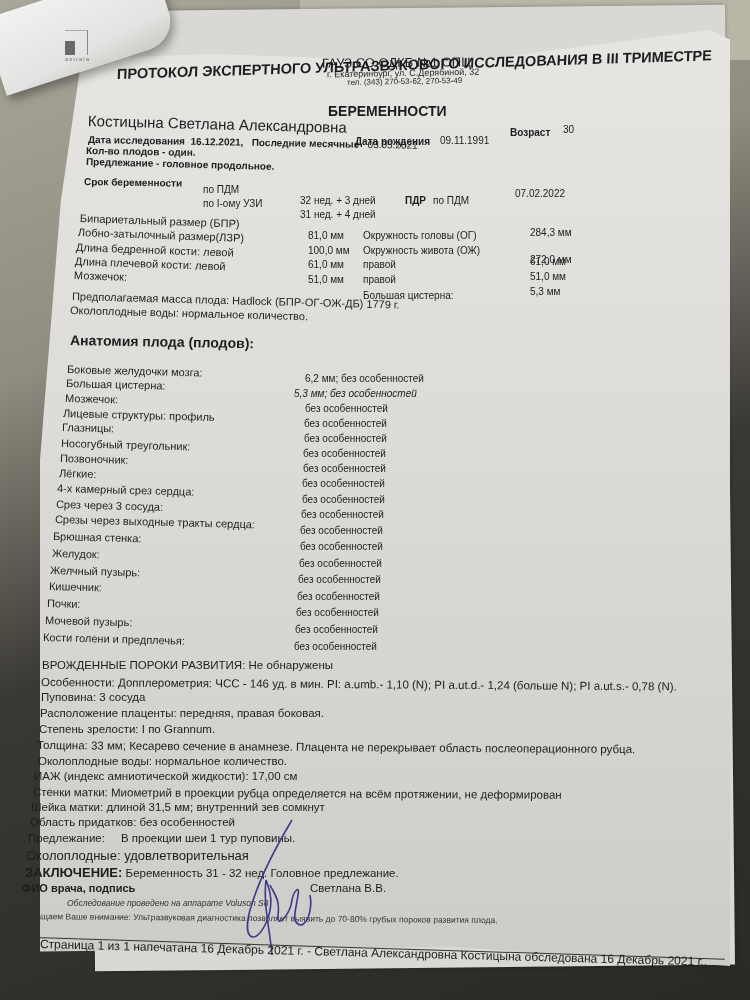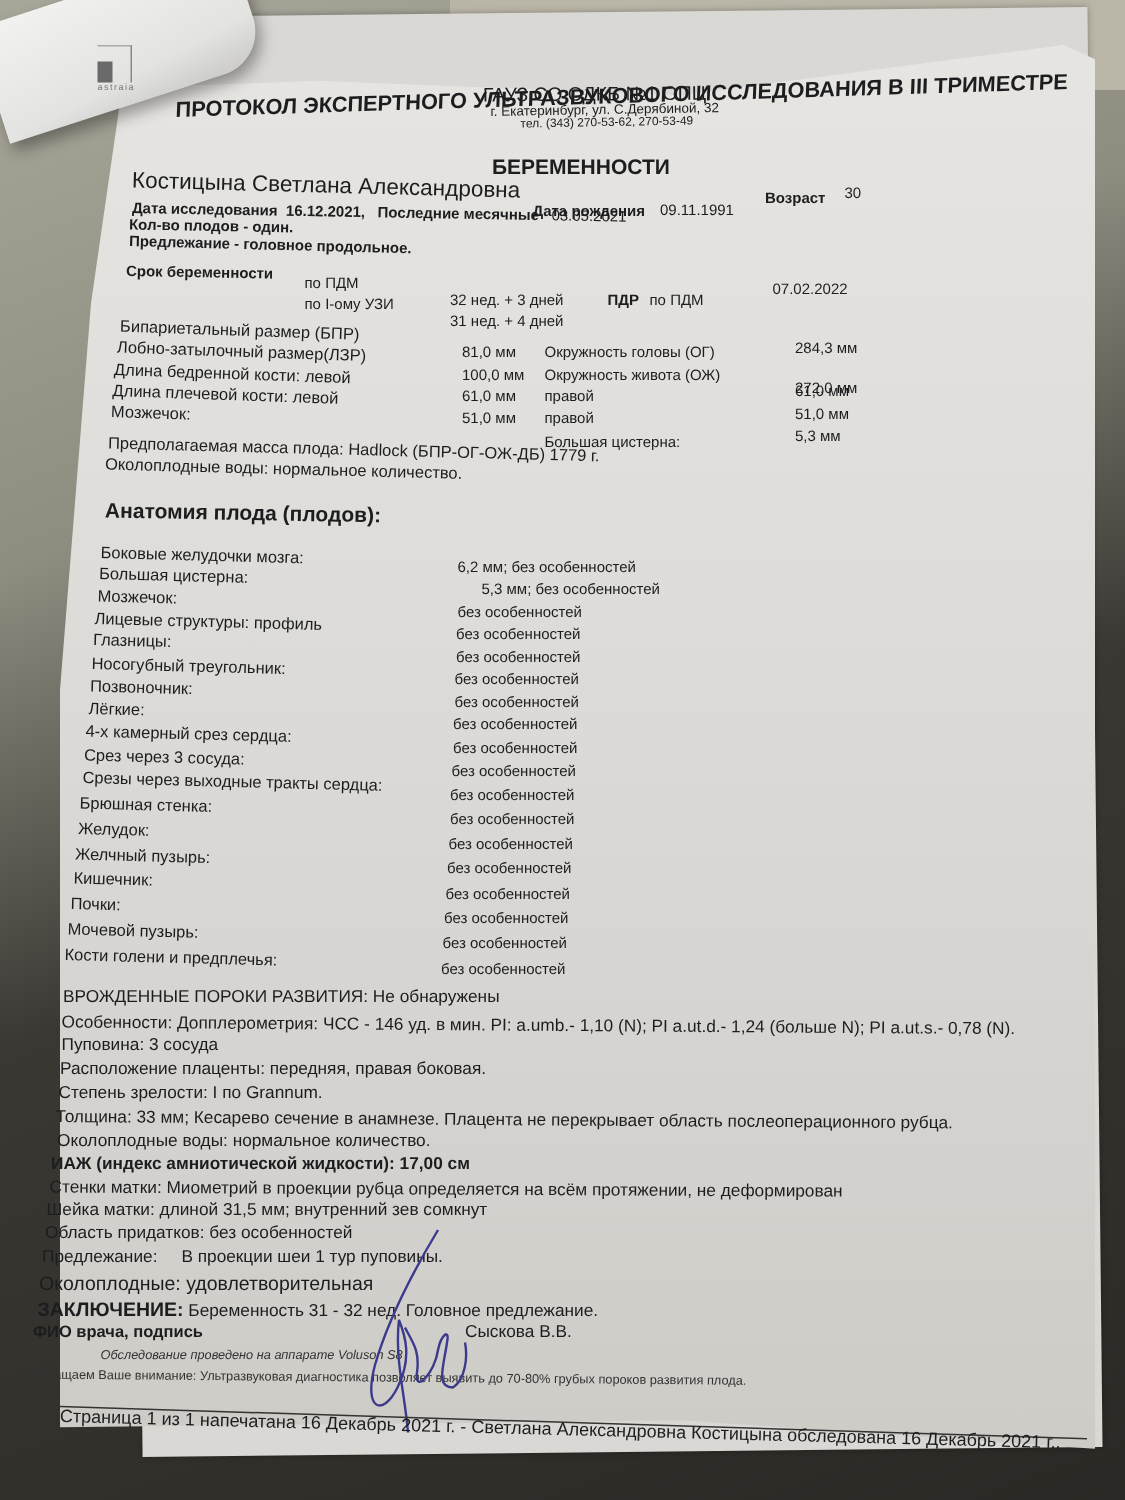--- a/index.html
+++ b/index.html
@@ -131,21 +131,21 @@
   <div class="t n9" style="left:530px;top:286px;">5,3 мм</div>
 </div>
 <div class="t lbl" style="left:72px;top:290px;transform:rotate(1.5deg);transform-origin:left;">Предполагаемая масса плода:  Hadlock (БПР-ОГ-ОЖ-ДБ)   1779 г.</div>
 <div class="t lbl" style="left:70px;top:304px;transform:rotate(1.5deg);transform-origin:left;">Околоплодные воды: нормальное количество.</div>
 
 <div class="t h-anat">Анатомия плода (плодов):</div>
 <div>
   <div class="t lbl" style="left:67px;top:363px;transform:rotate(1.5deg);transform-origin:left;">Боковые желудочки мозга:</div>
   <div class="t n9" style="left:305px;top:373px;">6,2 мм; без особенностей</div>
   <div class="t lbl" style="left:66px;top:377px;transform:rotate(1.5deg);transform-origin:left;">Большая цистерна:</div>
-  <div class="t n9" style="left:321px;top:388px;">5,3 мм; без особенностей</div>
+  <div class="t n9" style="left:294px;top:388px;font-style:italic;">5,3 мм; без особенностей</div>
   <div class="t lbl" style="left:65px;top:392px;transform:rotate(1.5deg);transform-origin:left;">Мозжечок:</div>
   <div class="t n9" style="left:305px;top:403px;">без особенностей</div>
   <div class="t lbl" style="left:63px;top:407px;transform:rotate(1.5deg);transform-origin:left;">Лицевые структуры: профиль</div>
   <div class="t n9" style="left:304px;top:418px;">без особенностей</div>
   <div class="t lbl" style="left:62px;top:421px;transform:rotate(1.5deg);transform-origin:left;">Глазницы:</div>
   <div class="t n9" style="left:304px;top:433px;">без особенностей</div>
   <div class="t lbl" style="left:61px;top:437px;transform:rotate(1.5deg);transform-origin:left;">Носогубный треугольник:</div>
   <div class="t n9" style="left:303px;top:448px;">без особенностей</div>
   <div class="t lbl" style="left:60px;top:452px;transform:rotate(1.5deg);transform-origin:left;">Позвоночник:</div>
   <div class="t n9" style="left:303px;top:463px;">без особенностей</div>
@@ -173,36 +173,36 @@
   <div class="t n9" style="left:294px;top:641px;">без особенностей</div>
 </div>
 
 <div class="t big" style="left:42px;top:659px;">ВРОЖДЕННЫЕ ПОРОКИ РАЗВИТИЯ:   Не обнаружены</div>
 <div class="t big" style="left:41px;top:676px;transform:rotate(0.4deg);transform-origin:left;">Особенности: Допплерометрия: ЧСС - 146 уд. в мин. PI: a.umb.- 1,10 (N); PI a.ut.d.- 1,24 (больше N); PI a.ut.s.- 0,78 (N).</div>
 <div class="t big" style="left:41px;top:691px;">Пуповина: 3 сосуда</div>
 <div class="t big" style="left:40px;top:707px;">Расположение плаценты: передняя, правая боковая.</div>
 <div class="t big" style="left:39px;top:723px;">Степень зрелости: I по Grannum.</div>
 <div class="t big" style="left:37px;top:739px;transform:rotate(0.4deg);transform-origin:left;">Толщина: 33 мм;  Кесарево сечение в анамнезе.  Плацента не перекрывает область послеоперационного рубца.</div>
 <div class="t big" style="left:38px;top:755px;">Околоплодные воды: нормальное количество.</div>
-<div class="t big" style="left:34px;top:770px;font-weight:bold;">ИАЖ (индекс амниотической жидкости):  17,00 см</div>
+<div class="t big" style="left:34px;top:770px;">ИАЖ (индекс амниотической жидкости):  17,00 см</div>
 <div class="t big" style="left:33px;top:786px;transform:rotate(0.3deg);transform-origin:left;">Стенки матки: Миометрий в проекции рубца определяется на всём протяжении, не деформирован</div>
 <div class="t big" style="left:31px;top:801px;">Шейка матки: длиной 31,5 мм; внутренний зев сомкнут</div>
 <div class="t big" style="left:30px;top:816px;">Область придатков: без особенностей</div>
 <div class="t big" style="left:28px;top:832px;">
   <span>Предлежание:</span>&nbsp;&nbsp;&nbsp;&nbsp;
   <span>В проекции шеи 1 тур пуповины.</span>
 </div>
 <div class="t" style="left:26px;top:848px;font-size:13px;">Околоплодные: удовлетворительная</div>
 <div class="t big" style="left:25px;top:865px;">
   <b style="font-size:13px">ЗАКЛЮЧЕНИЕ:</b>
   <span>Беременность 31 - 32 нед. Головное предлежание.</span>
 </div>
 
 <div class="t fio" style="left:22px;top:882px;">ФИО врача, подпись</div>
-<div class="t" style="left:310px;top:882px;font-size:11.5px;">Сыскова В.В.</div>
+<div class="t" style="left:310px;top:882px;font-size:11.5px;">Светлана В.В.</div>
 <div class="t it" style="left:20px;top:898px;margin-left:47px;">Обследование проведено на аппарате Voluson S8</div>
 <div class="t it" style="left:20px;top:911px;font-style:normal;transform:rotate(0.5deg);transform-origin:left;">Обращаем Ваше внимание: Ультразвуковая диагностика позволяет выявить до 70-80% грубых пороков развития плода.</div>
 
 <svg class="sig" viewBox="0 0 110 150">
   <path d="M62 5 C 50 25, 30 60, 20 95 C 12 125, 25 130, 35 110 C 45 90, 40 75, 36 65 C 33 90, 40 115, 42 140 M 40 70 C 45 80, 50 85, 48 100 C 46 115, 60 100, 62 85 C 64 75, 70 70, 68 80 C 66 95, 60 110, 72 110 C 80 105, 82 90, 80 80" fill="none" stroke="#3b3a8c" stroke-width="1.6"></path>
 </svg>
 
 <div class="footer-line"></div>
 <div class="t footer">Страница 1 из 1 напечатана 16 Декабрь 2021 г. -  Светлана Александровна Костицына обследована 16 Декабрь 2021 г..</div>
 

